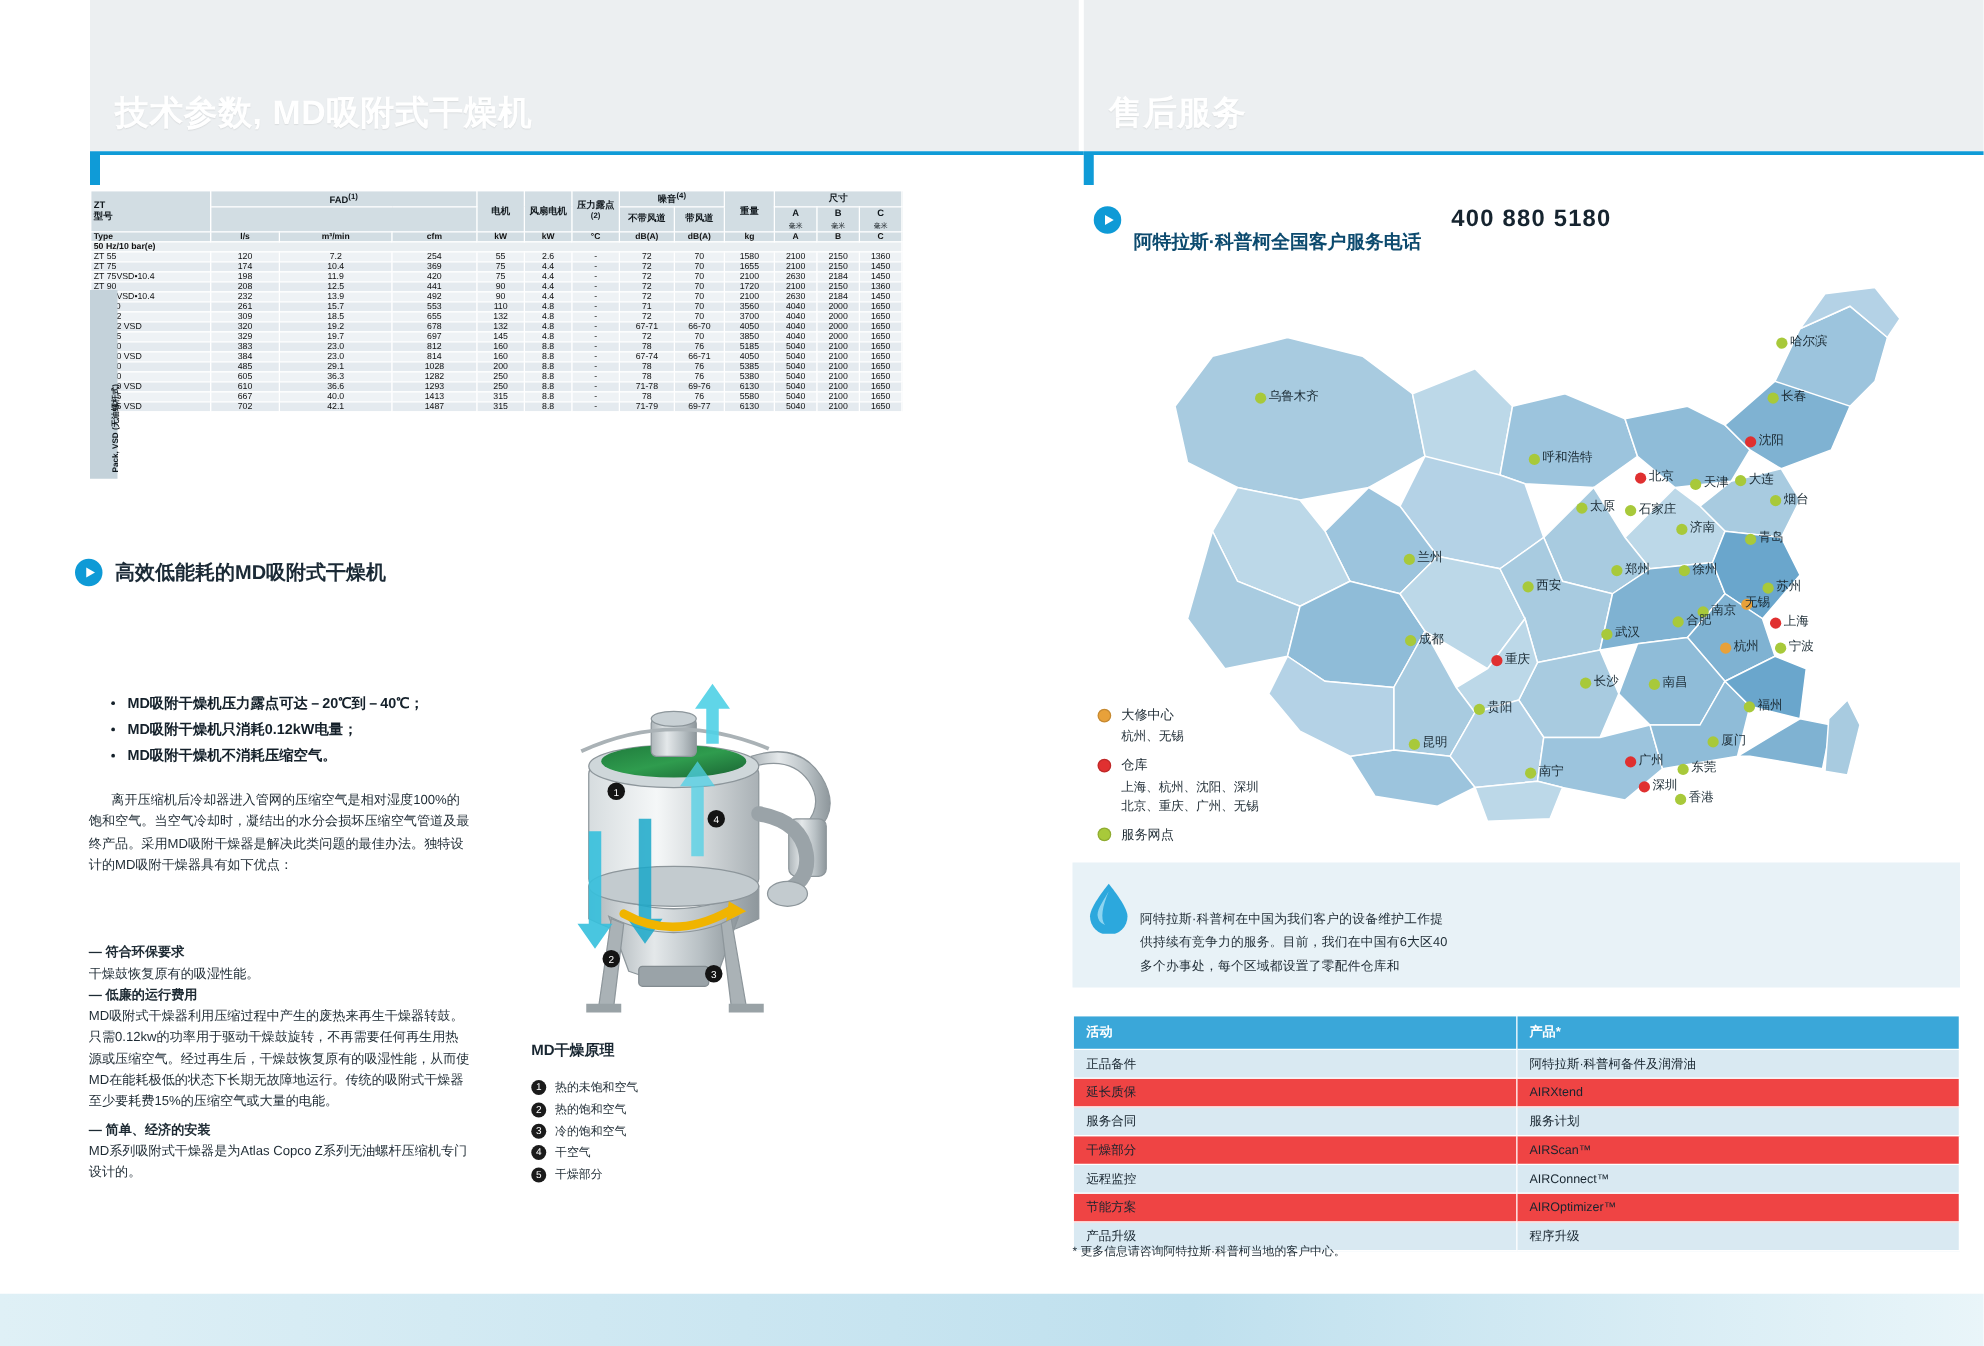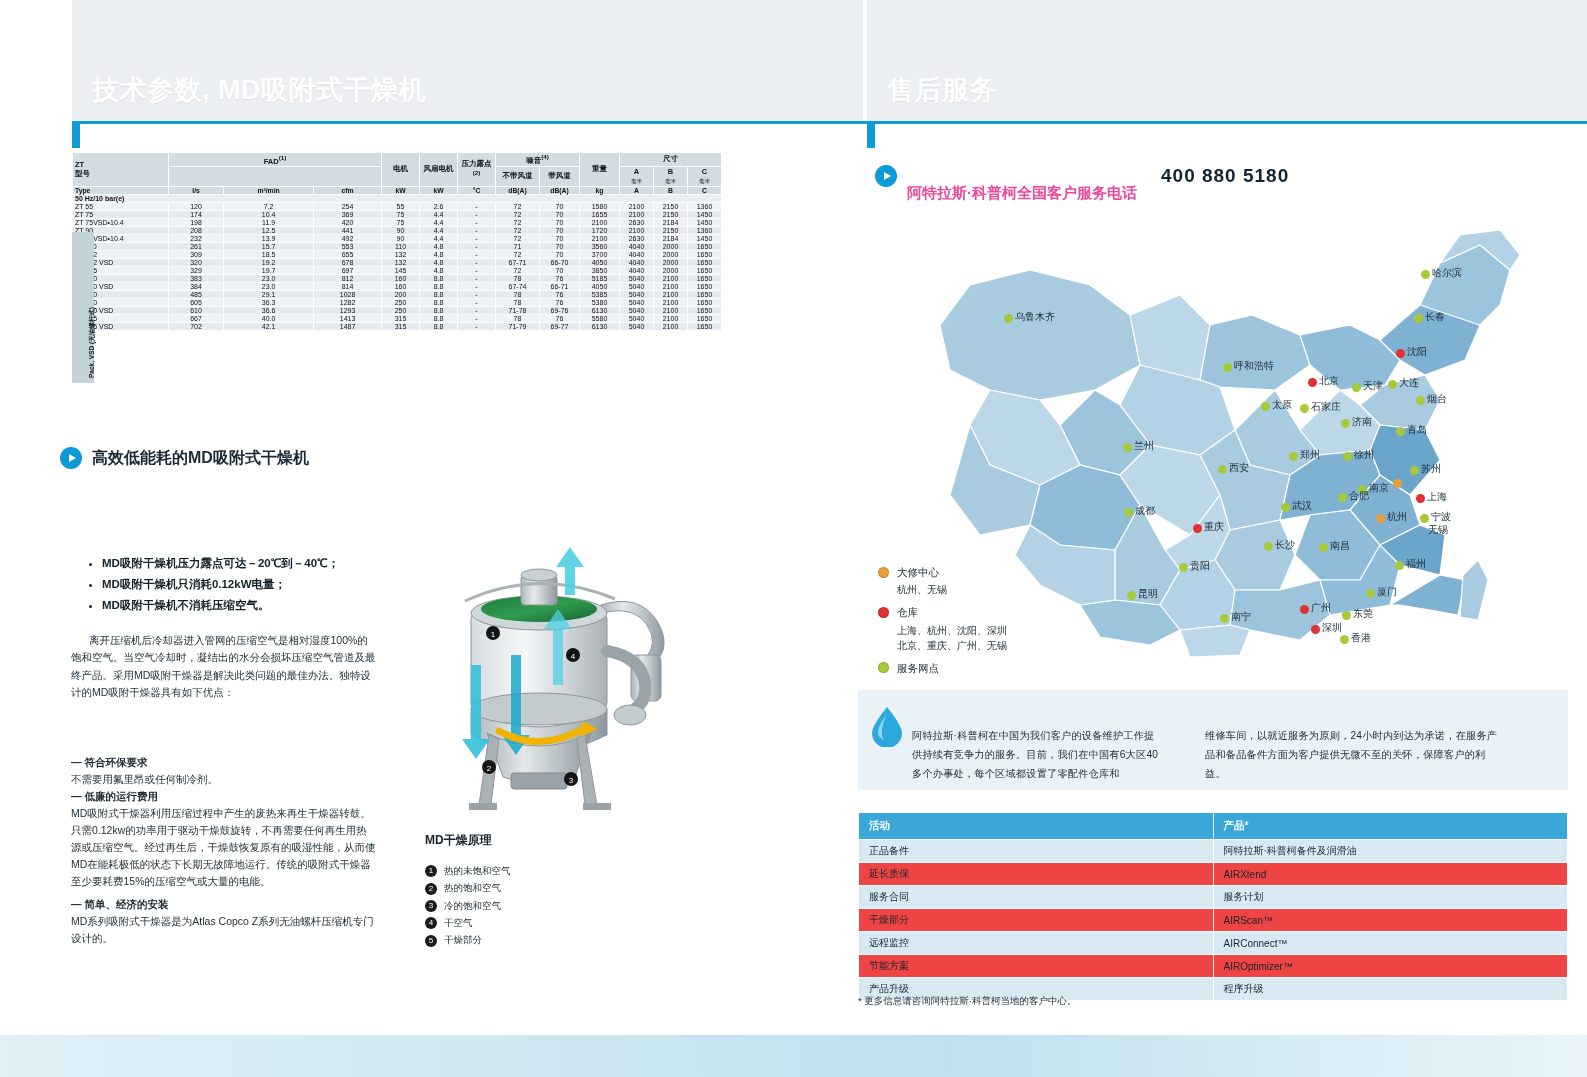--- a/index.html
+++ b/index.html
@@ -84,21 +84,21 @@
   .dryer-box { position:absolute; left:425px; top:535px; width:270px; height:285px; }
   .caption { position:absolute; left:425px; top:832px; font-size:12px; font-weight:bold; color:#182631; }
   .legend-list { position:absolute; left:425px; top:862px; font-size:9.5px; color:#1d2a33; line-height:1.82; }
   .legend-list .num {
     display:inline-block; width:12px; height:12px; border-radius:50%; background:#1b1b1b; color:#fff;
     font-size:8px; text-align:center; line-height:12px; margin-right:7px; vertical-align:middle;
   }
 
   
   .phone-head { position:absolute; left:875px; top:148px; display:flex; align-items:center; gap:10px; }
-  .phone-head .label { font-size:15px; font-weight:bold; color:#ec4899;margin-top:36px; }
+  .phone-head .label { font-size:15px; font-weight:bold; color:#0c4a6e;margin-top:36px; }
   .phone-head .number { font-size:19px; font-weight:bold; color:#16242f; margin-left:14px; letter-spacing:1px; }
 
   .map-box { position:absolute; left:880px; top:175px; width:690px; height:500px; }
 
   .map-legend { position:absolute; left:878px; top:562px; font-size:10px; color:#1d2a33; line-height:1.55; }
   .leg-row { display:flex; align-items:center; gap:8px; margin-top:2px; }
   .dot { width:11px; height:11px; border-radius:50%; display:inline-block; flex:0 0 auto; box-shadow:0 0 0 1px rgba(0,0,0,.15) inset;}
   .leg-title { font-size:10.5px; color:#1d2a33; }
   .leg-sub { font-size:10px; color:#1d2a33; margin:2px 0 7px 19px; line-height:1.5; }
 
@@ -446,21 +446,21 @@
       <li>MD吸附干燥机压力露点可达－20℃到－40℃；</li>
       <li>MD吸附干燥机只消耗0.12kW电量；</li>
       <li>MD吸附干燥机不消耗压缩空气。</li>
     </ul>
   </div>
 
   <div class="body-text p1">离开压缩机后冷却器进入管网的压缩空气是相对湿度100%的饱和空气。当空气冷却时，凝结出的水分会损坏压缩空气管道及最终产品。采用MD吸附干燥器是解决此类问题的最佳办法。独特设计的MD吸附干燥器具有如下优点：</div>
 
   <div class="sub-sec" style="top:738px;">
     <div class="dash-head">符合环保要求</div>
-    <div>不需要用氟里昂或任何制冷剂。</div>
+    <div>干燥鼓恢复原有的吸湿性能。</div>
   </div>
   <div class="sub-sec" style="top:772px;">
     <div class="dash-head">低廉的运行费用</div>
     <div>MD吸附式干燥器利用压缩过程中产生的废热来再生干燥器转鼓。只需0.12kw的功率用于驱动干燥鼓旋转，不再需要任何再生用热源或压缩空气。经过再生后，干燥鼓恢复原有的吸湿性能，从而使MD在能耗极低的状态下长期无故障地运行。传统的吸附式干燥器至少要耗费15%的压缩空气或大量的电能。</div>
   </div>
   <div class="sub-sec" style="top:880px;">
     <div class="dash-head">简单、经济的安装</div>
     <div>MD系列吸附式干燥器是为Atlas Copco Z系列无油螺杆压缩机专门设计的。</div>
   </div>
 
@@ -611,21 +611,21 @@
         <span class="map-city" style="left: 254px; top: 264px;">兰州</span>
         <span class="map-pin" style="background: rgb(168, 201, 58); left: 409px; top: 277px;"></span>
         <span class="map-city" style="left: 420px; top: 273px;">郑州</span>
         <span class="map-pin" style="background: rgb(168, 201, 58); left: 463px; top: 277px;"></span>
         <span class="map-city" style="left: 474px; top: 273px;">徐州</span>
         <span class="map-pin" style="background: rgb(168, 201, 58); left: 338px; top: 290px;"></span>
         <span class="map-city" style="left: 349px; top: 286px;">西安</span>
         <span class="map-pin" style="background: rgb(168, 201, 58); left: 478px; top: 310px;"></span>
         <span class="map-city" style="left: 489px; top: 306px;">南京</span>
         <span class="map-pin" style="background: rgb(232, 161, 58); left: 513px; top: 304px;"></span>
-        <span class="map-city" style="left: 548px; top: 300px; margin-top: 48px;">无锡</span>
+        <span class="map-city" style="left: 516px; top: 300px;">无锡</span>
         <span class="map-pin" style="background: rgb(168, 201, 58); left: 530px; top: 291px;"></span>
         <span class="map-city" style="left: 541px; top: 287px;">苏州</span>
         <span class="map-pin" style="background: rgb(224, 48, 48); left: 536px; top: 319px;"></span>
         <span class="map-city" style="left: 547px; top: 315px;">上海</span>
         <span class="map-pin" style="background: rgb(168, 201, 58); left: 458px; top: 318px;"></span>
         <span class="map-city" style="left: 469px; top: 314px;">合肥</span>
         <span class="map-pin" style="background: rgb(168, 201, 58); left: 401px; top: 328px;"></span>
         <span class="map-city" style="left: 412px; top: 324px;">武汉</span>
         <span class="map-pin" style="background: rgb(168, 201, 58); left: 244px; top: 333px;"></span>
         <span class="map-city" style="left: 255px; top: 329px;">成都</span>
@@ -679,21 +679,20 @@
   </div>
 
   <div class="svc-panel"></div>
   <div class="svc-drop">
     <svg width="34" height="42" viewBox="0 0 34 42">
       <path d="M17 2 C17 2 2 20 2 28 a15 15 0 0 0 30 0 C32 20 17 2 17 2 Z" fill="#2ca8dd"></path>
       <path d="M17 8 C14 14 8 21 8 27 a9 9 0 0 0 6 8 C10 30 12 20 17 8 Z" fill="#9fdcf3" opacity=".85"></path>
     </svg>
   </div>
   <div class="svc-col svc-col1">阿特拉斯·科普柯在中国为我们客户的设备维护工作提供持续有竞争力的服务。目前，我们在中国有6大区40多个办事处，每个区域都设置了零配件仓库和</div>
-  <div class="svc-col svc-col2">维修车间，以就近服务为原则，24小时内到达为承诺，在服务产品和备品备件方面为客户提供无微不至的关怀，保障客户的利益。</div>
 
   <table class="svc">
     <thead>
       <tr>
         <th style="width:50%">活动</th>
         <th>产品*</th>
       </tr>
     </thead>
     <tbody id="svc-body">
         <tr class="odd">

